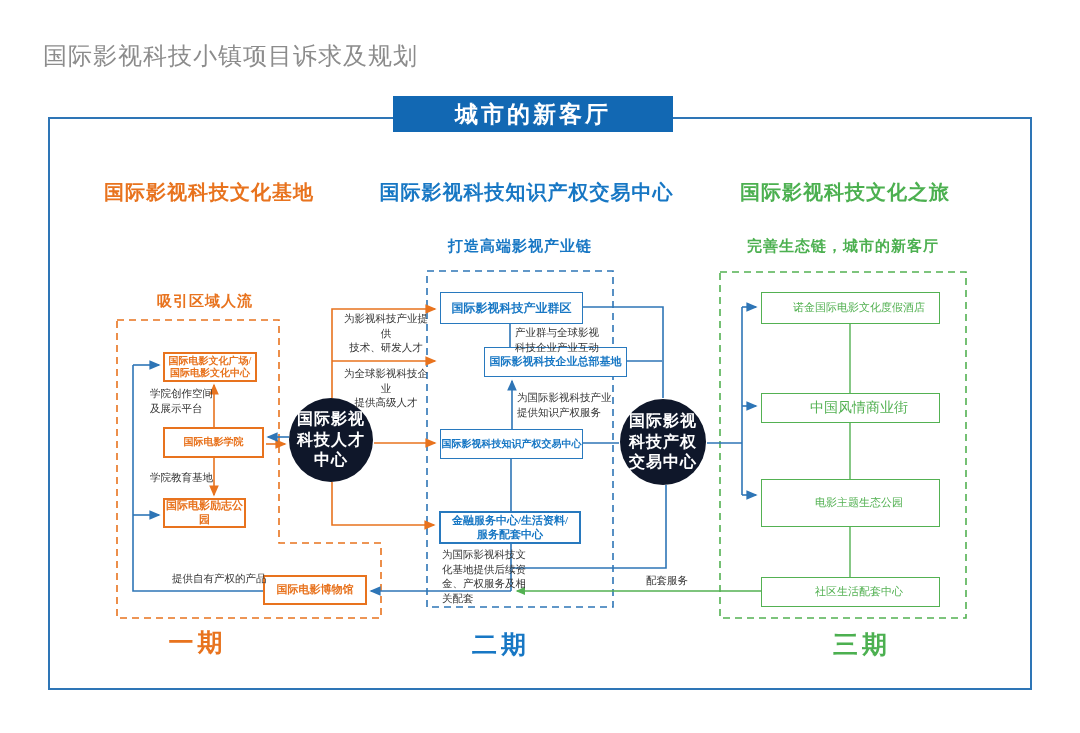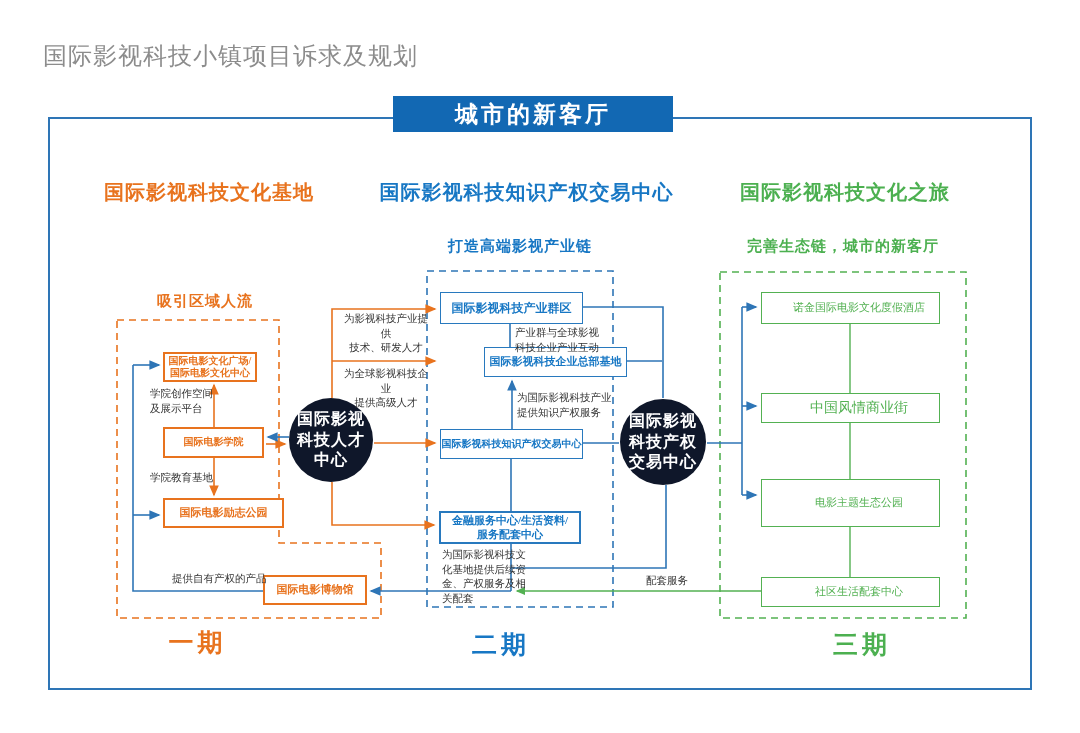--- a/index.html
+++ b/index.html
@@ -134,21 +134,21 @@
 <div class="abs col-header blue" style="left:365px;width:323px;">国际影视科技知识产权交易中心</div>
 <div class="abs col-header green" style="left:733px;width:224px;">国际影视科技文化之旅</div>
 
 <div class="abs sub-header orange" style="left:130px;top:292px;width:150px;">吸引区域人流</div>
 <div class="abs sub-header blue" style="left:430px;top:237px;width:180px;">打造高端影视产业链</div>
 <div class="abs sub-header green" style="left:723px;top:237px;width:240px;">完善生态链，城市的新客厅</div>
 
 <div class="box obox" style="left:163px;top:352px;width:94px;height:30px;font-size:10px;">国际电影文化广场/
 国际电影文化中心</div>
 <div class="box obox" style="left:163px;top:427px;width:101px;height:31px;font-size:10px;">国际电影学院</div>
-<div class="box obox" style="left:163px;top:498px;width:121px;height:30px;font-size:11px;">国际电影励志公园</div>
+<div class="box obox" style="left:163px;top:498px;width:83px;height:30px;font-size:11px;">国际电影励志公园</div>
 <div class="box obox" style="left:263px;top:575px;width:104px;height:30px;font-size:11px;">国际电影博物馆</div>
 
 <div class="lbl" style="left:150px;top:386px;">学院创作空间
 及展示平台</div>
 <div class="lbl" style="left:150px;top:470px;">学院教育基地</div>
 <div class="lbl" style="left:172px;top:571px;">提供自有产权的产品</div>
 
 <div class="abs phase-label orange" style="left:140px;top:626px;width:115px;">一期</div>
 
 <div class="box bbox" style="left:440px;top:292px;width:143px;height:32px;font-size:12px;">国际影视科技产业群区</div>

